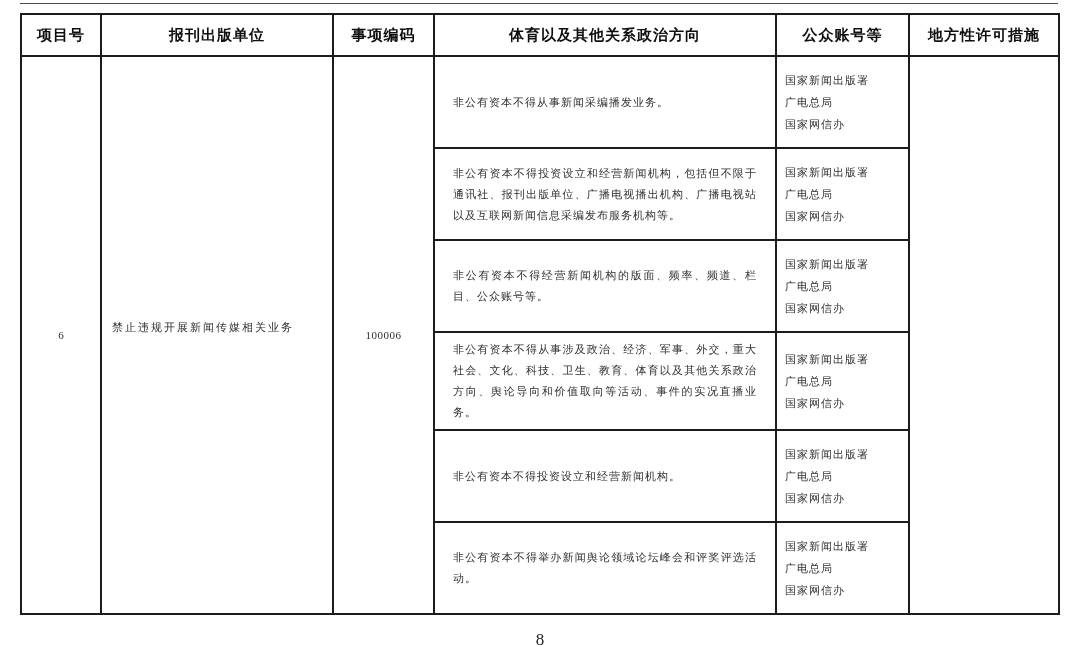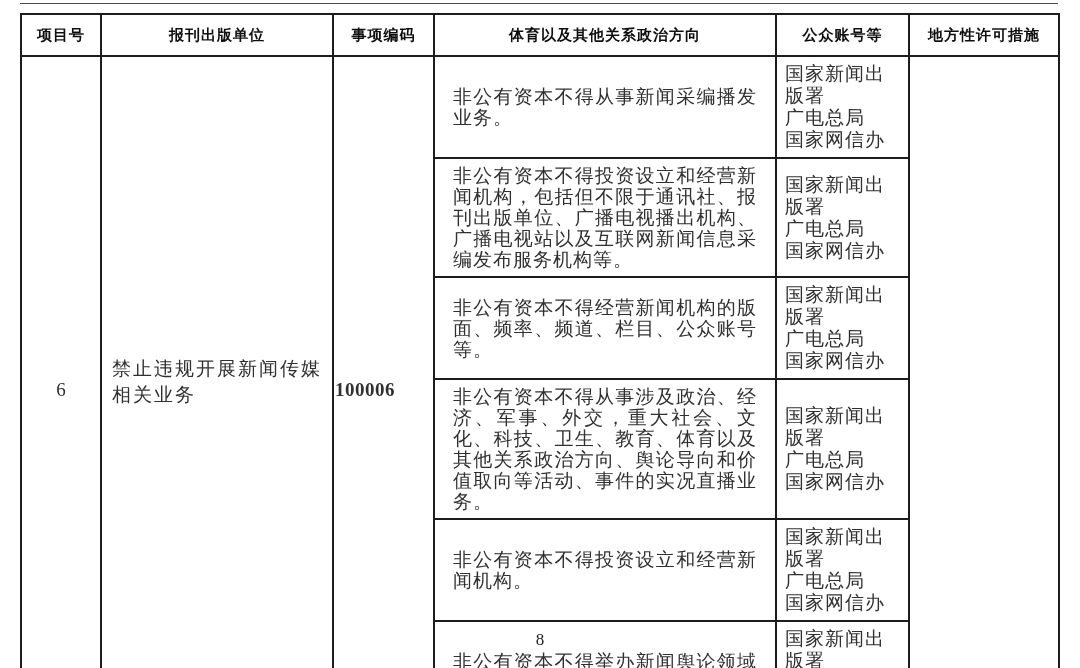--- a/index.html
+++ b/index.html
@@ -39,42 +39,41 @@
     color: #0f0f0f;
     text-align: center;
     letter-spacing: 1px;
     padding: 0 2px;
   }
   .doc-table tbody tr {
     height: 92px;
   }
   .doc-table tbody td {
     color: #303030;
-    font-size: 19px;
+    font-size: 11px;
   }
   
   .c-itemno {
     text-align: center;
     vertical-align: middle;
     font-size: 15px;
   }
   .c-itemname {
     vertical-align: middle;
     padding: 0 8px 16px 10px;
     font-size: 15px;
     letter-spacing: 2px;
     line-height: 26px;
     color: #2e2e2e;
   }
   .c-code {
-    text-align: left;
+    text-align: center;
     vertical-align: middle;
     font-size: 14px;
     letter-spacing: 0.5px;
-    font-weight: bold;
   }
   .c-local {
     vertical-align: middle;
   }
   
   .c-measure, .c-dept {
     border-top: none;
     border-bottom: none;
     vertical-align: middle;
   }

